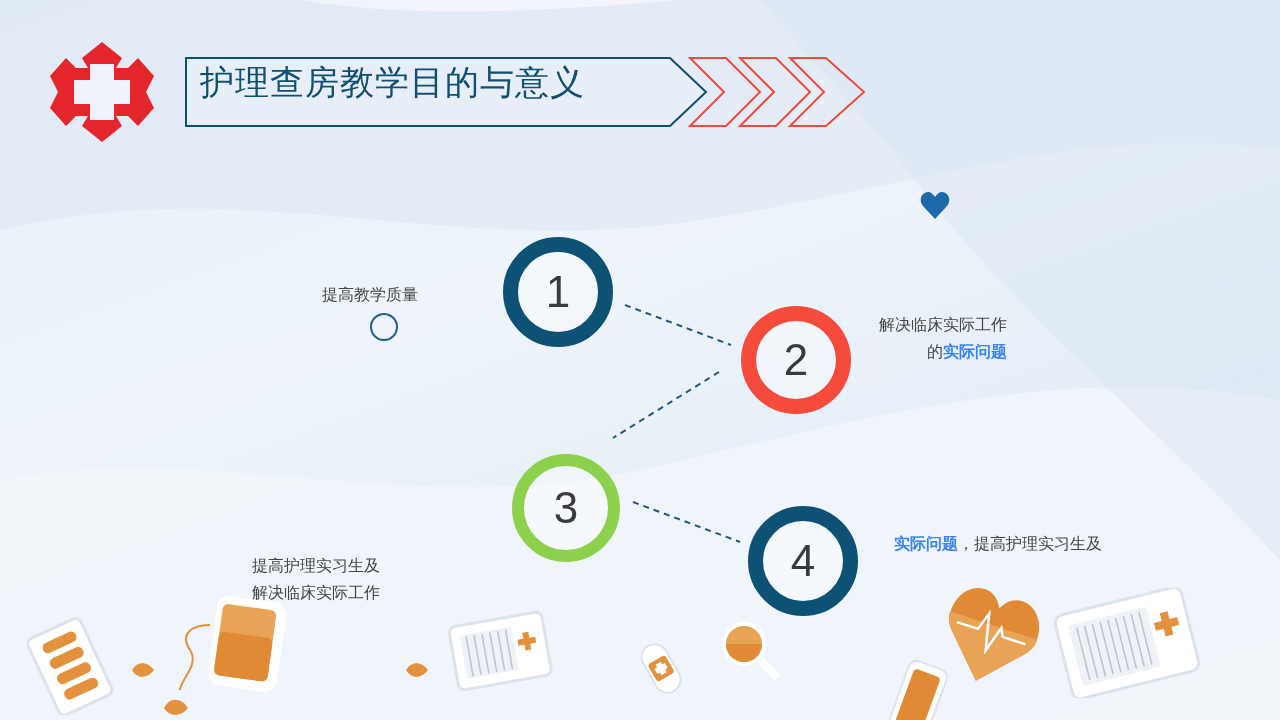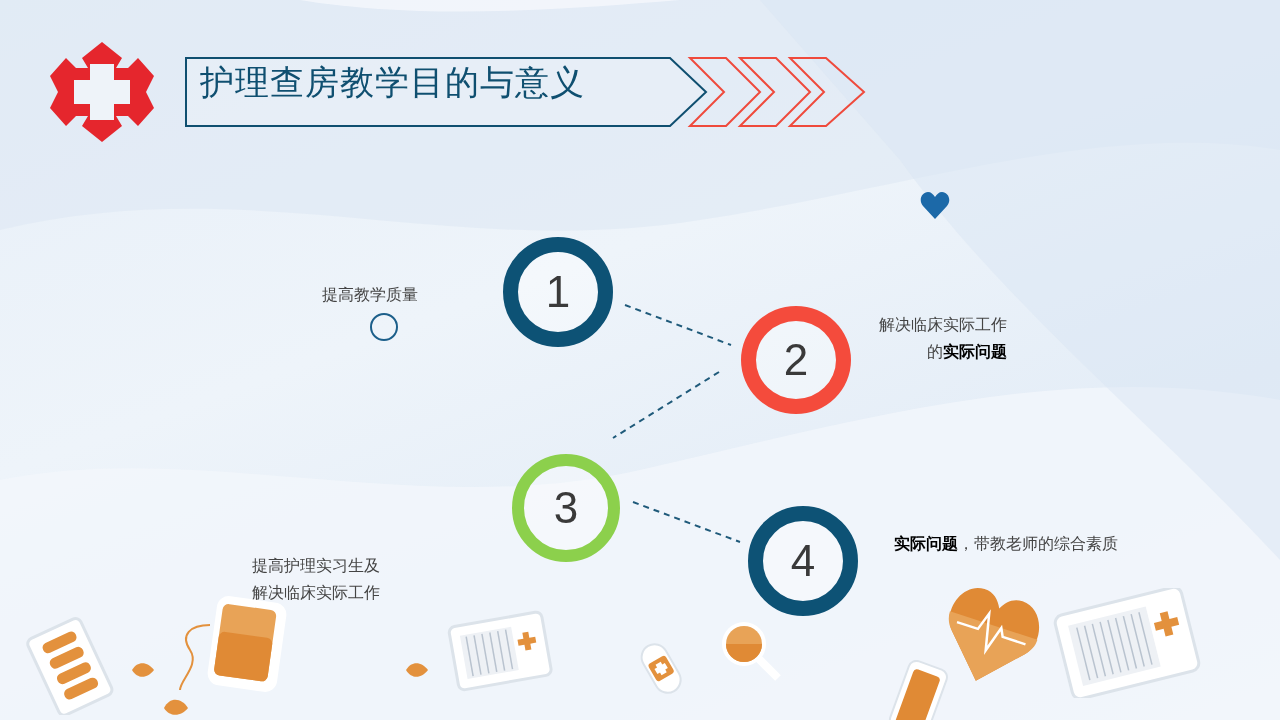--- a/index.html
+++ b/index.html
@@ -4,21 +4,21 @@
 <style>
   html, body { margin: 0; padding: 0; }
   body { width: 1280px; height: 720px; overflow: hidden; position: relative;
          font-family: "DejaVu Sans", "Liberation Sans", sans-serif;
          background: linear-gradient(160deg, #e7eff8 0%, #eef4fa 40%, #e4edf7 70%, #eef3f9 100%); }
   .bg-wave { position: absolute; pointer-events: none; }
   .abs { position: absolute; }
   .title-text { position: absolute; left: 200px; top: 60px; font-size: 34px; font-weight: normal; color: #0f4f70; letter-spacing: 1px; white-space: nowrap; line-height: 44px; }
   .ring { position: absolute; border-radius: 50%; box-sizing: border-box; display: flex; align-items: center; justify-content: center; font-size: 44px; color: #3a3a3a; font-family: "Liberation Sans", sans-serif; background: rgba(255,255,255,0.35); }
   .label { position: absolute; font-size: 16px; color: #444; line-height: 27px; white-space: nowrap; }
-  .hl { color: #000000; font-weight: bold; margin-top: 44px; }
+  .hl { color: #3b82f6; font-weight: bold; margin-top: 44px; }
 </style>
 </head>
 <body>
 
 <svg class="bg-wave" width="1280" height="720" style="left:0;top:0;">
   <path d="M0,230 C250,170 450,260 700,220 C900,190 1100,120 1280,150 L1280,0 L0,0 Z" fill="#dde8f4" opacity="0.6"></path>
   <path d="M0,480 C200,440 420,520 640,470 C860,420 1060,360 1280,400 L1280,720 L0,720 Z" fill="#f2f6fb" opacity="0.8"></path>
   <path d="M760,0 L1280,0 L1280,560 C1150,420 1000,300 900,160 Z" fill="#d9e6f4" opacity="0.5"></path>
   <path d="M300,0 C420,20 560,10 680,0 Z" fill="#f5f8fc" opacity="0.8"></path>
 </svg>
@@ -72,21 +72,21 @@
 </div>
 <div class="label" style="left:252px;top:552px;text-align:center;">
   <div>提高护理实习生及</div>
   <div>解决临床实际工作</div>
 </div>
 
 <div class="ring" style="left:748px;top:506px;width:110px;height:110px;border:15px solid #0d5275;">
   <span>4</span>
 </div>
 <div class="label" style="left:894px;top:530px;">
-  <div><span class="hl">实际问题</span><span>，带教老师的综合素质</span></div>
+  <div><span class="hl">实际问题</span><span>，提高护理实习生及</span></div>
 </div>
 
 <svg class="abs" style="left:22px;top:615px;" width="95" height="100" viewBox="0 0 95 100">
   <g transform="rotate(-25 47 50)">
     <rect x="18" y="10" width="58" height="84" rx="6" fill="#fff" stroke="#dce3ea" stroke-width="3"></rect>
     <rect x="30" y="20" width="36" height="11" rx="5" fill="#e3913d"></rect>
     <rect x="30" y="37" width="36" height="11" rx="5" fill="#e3913d"></rect>
     <rect x="30" y="54" width="36" height="11" rx="5" fill="#e3913d"></rect>
     <rect x="30" y="71" width="36" height="11" rx="5" fill="#e3913d"></rect>
   </g>

